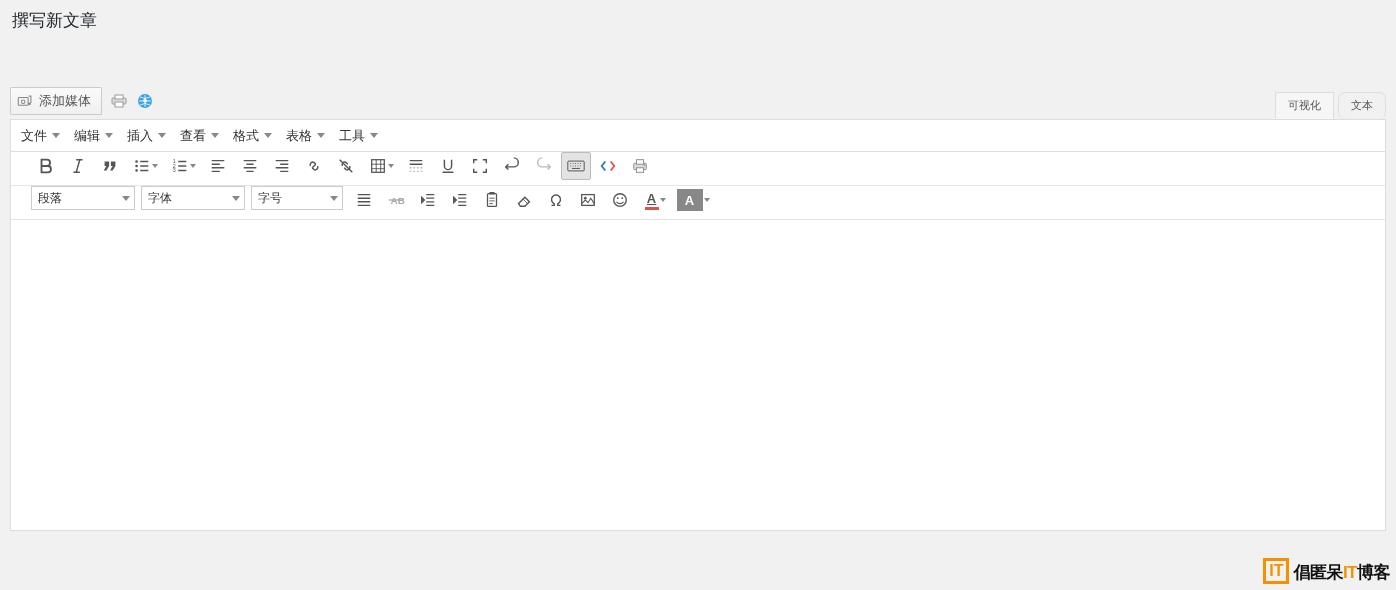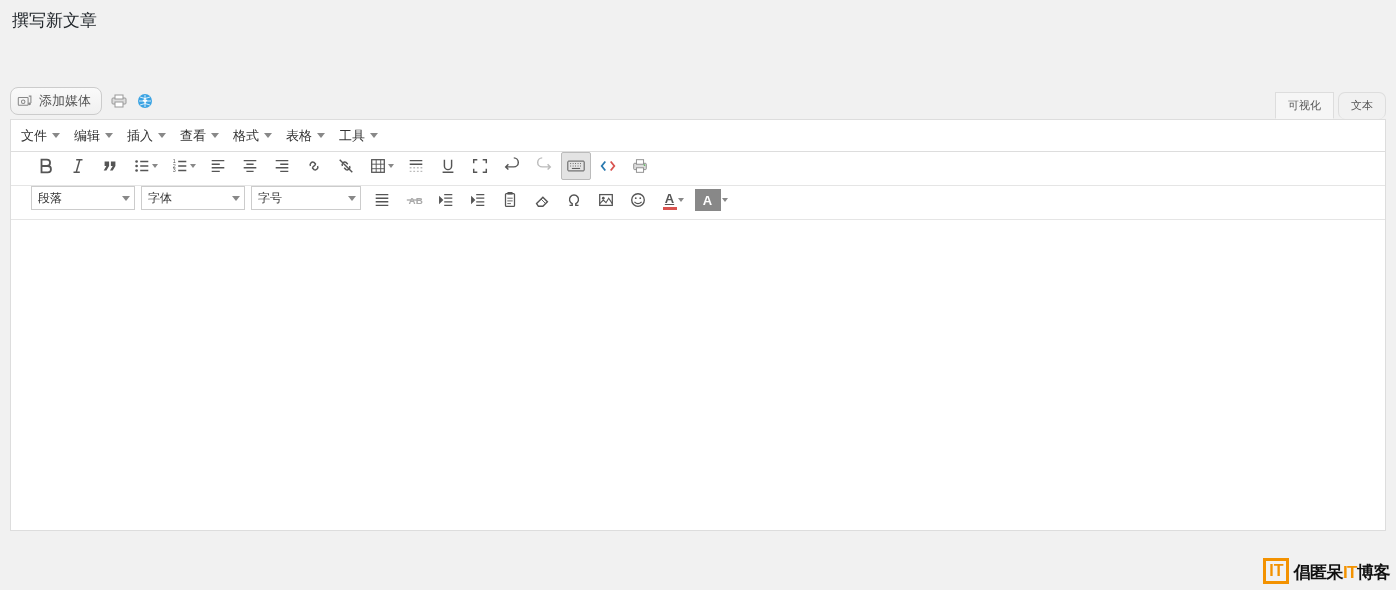--- a/index.html
+++ b/index.html
@@ -2,21 +2,21 @@
 <html><head>
 <meta charset="utf-8">
 <style>
 * { box-sizing: border-box; margin: 0; padding: 0; }
 body { font-family: "Microsoft YaHei", "PingFang SC", Arial, sans-serif; background: #f1f1f1; width: 1396px; height: 590px; overflow: hidden; position: relative; }
 .page { padding: 0 10px; }
 h1.page-title { font-size: 17px; font-weight: 400; color: #23282d; padding: 9px 0 8px 2px; }
 .title-input { width: 100%; height: 38px; font-size: 21px; padding: 3px 8px; border: 1px solid #ddd; background: #fff; color: #32373c; }
 .title-input::placeholder { color: #72777c; }
 .media-row { display: flex; align-items: center; margin-top: 46px; position: relative; height: 30px; }
-.add-media-btn { display: inline-flex; align-items: center; height: 28px; padding: 0 10px 0 6px; background: linear-gradient(#fafafa,#f0f0f0); border: 1px solid #ccc; border-radius: 8px; font-size: 13px; color: #555; cursor: pointer; }
+.add-media-btn { display: inline-flex; align-items: center; height: 28px; padding: 0 10px 0 6px; background: linear-gradient(#fafafa,#f0f0f0); border: 1px solid #ccc; border-radius: 1px; font-size: 13px; color: #555; cursor: pointer; }
 .add-media-btn svg { width: 18px; height: 14px; margin-right: 4px; }
 .small-icon { width: 18px; height: 16px; margin-left: 8px; display: inline-flex; align-items: center; justify-content: center; cursor: pointer; }
 .tabs { position: absolute; right: 0; bottom: -3px; display: flex; }
 .tab { padding: 5px 12px; font-size: 11px; color: #555; background: #f1f1f1; border: 1px solid #ddd; border-bottom: none; cursor: pointer; }
 .tab.active { background: #f6f6f6; border-bottom: 1px solid #f6f6f6; position: relative; z-index: 2; color: #555; }
 .tab + .tab { margin-left: 4px; border-radius: 7px; }
 .editor-wrap { border: 1px solid #ddd; background: #fff; margin-top: 3px; }
 .menubar { display: flex; align-items: center; height: 32px; border-bottom: 1px solid #ddd; background: #fff; padding: 12px 6px; }
 .menu-item { display: inline-flex; align-items: center; font-size: 13px; color: #333; padding: 0 4px; height: 24px; cursor: pointer; margin-right: 6px; }
 .menu-item .caret { width: 0; height: 0; border-left: 4px solid transparent; border-right: 4px solid transparent; border-top: 5px solid #888; margin-left: 5px; }
@@ -221,21 +221,21 @@
 
     <div class="toolbar">
       <div class="select-box" style="width:104px">
           <span>段落</span>
           <span class="sel-caret"></span>
         </div>
       <div class="select-box" style="width:104px">
           <span>字体</span>
           <span class="sel-caret"></span>
         </div>
-      <div class="select-box" style="width:110px">
+      <div class="select-box" style="width:92px">
           <span>字号</span>
           <span class="sel-caret"></span>
         </div>
       <div class="btn">
           <svg viewBox="0 0 20 20">
             <path d="M3 4h14M3 8h14M3 12h14M3 16h14" stroke="#555" stroke-width="1.6"></path>
           </svg>
         </div>
       <div class="btn">
           <svg viewBox="0 0 20 20">

